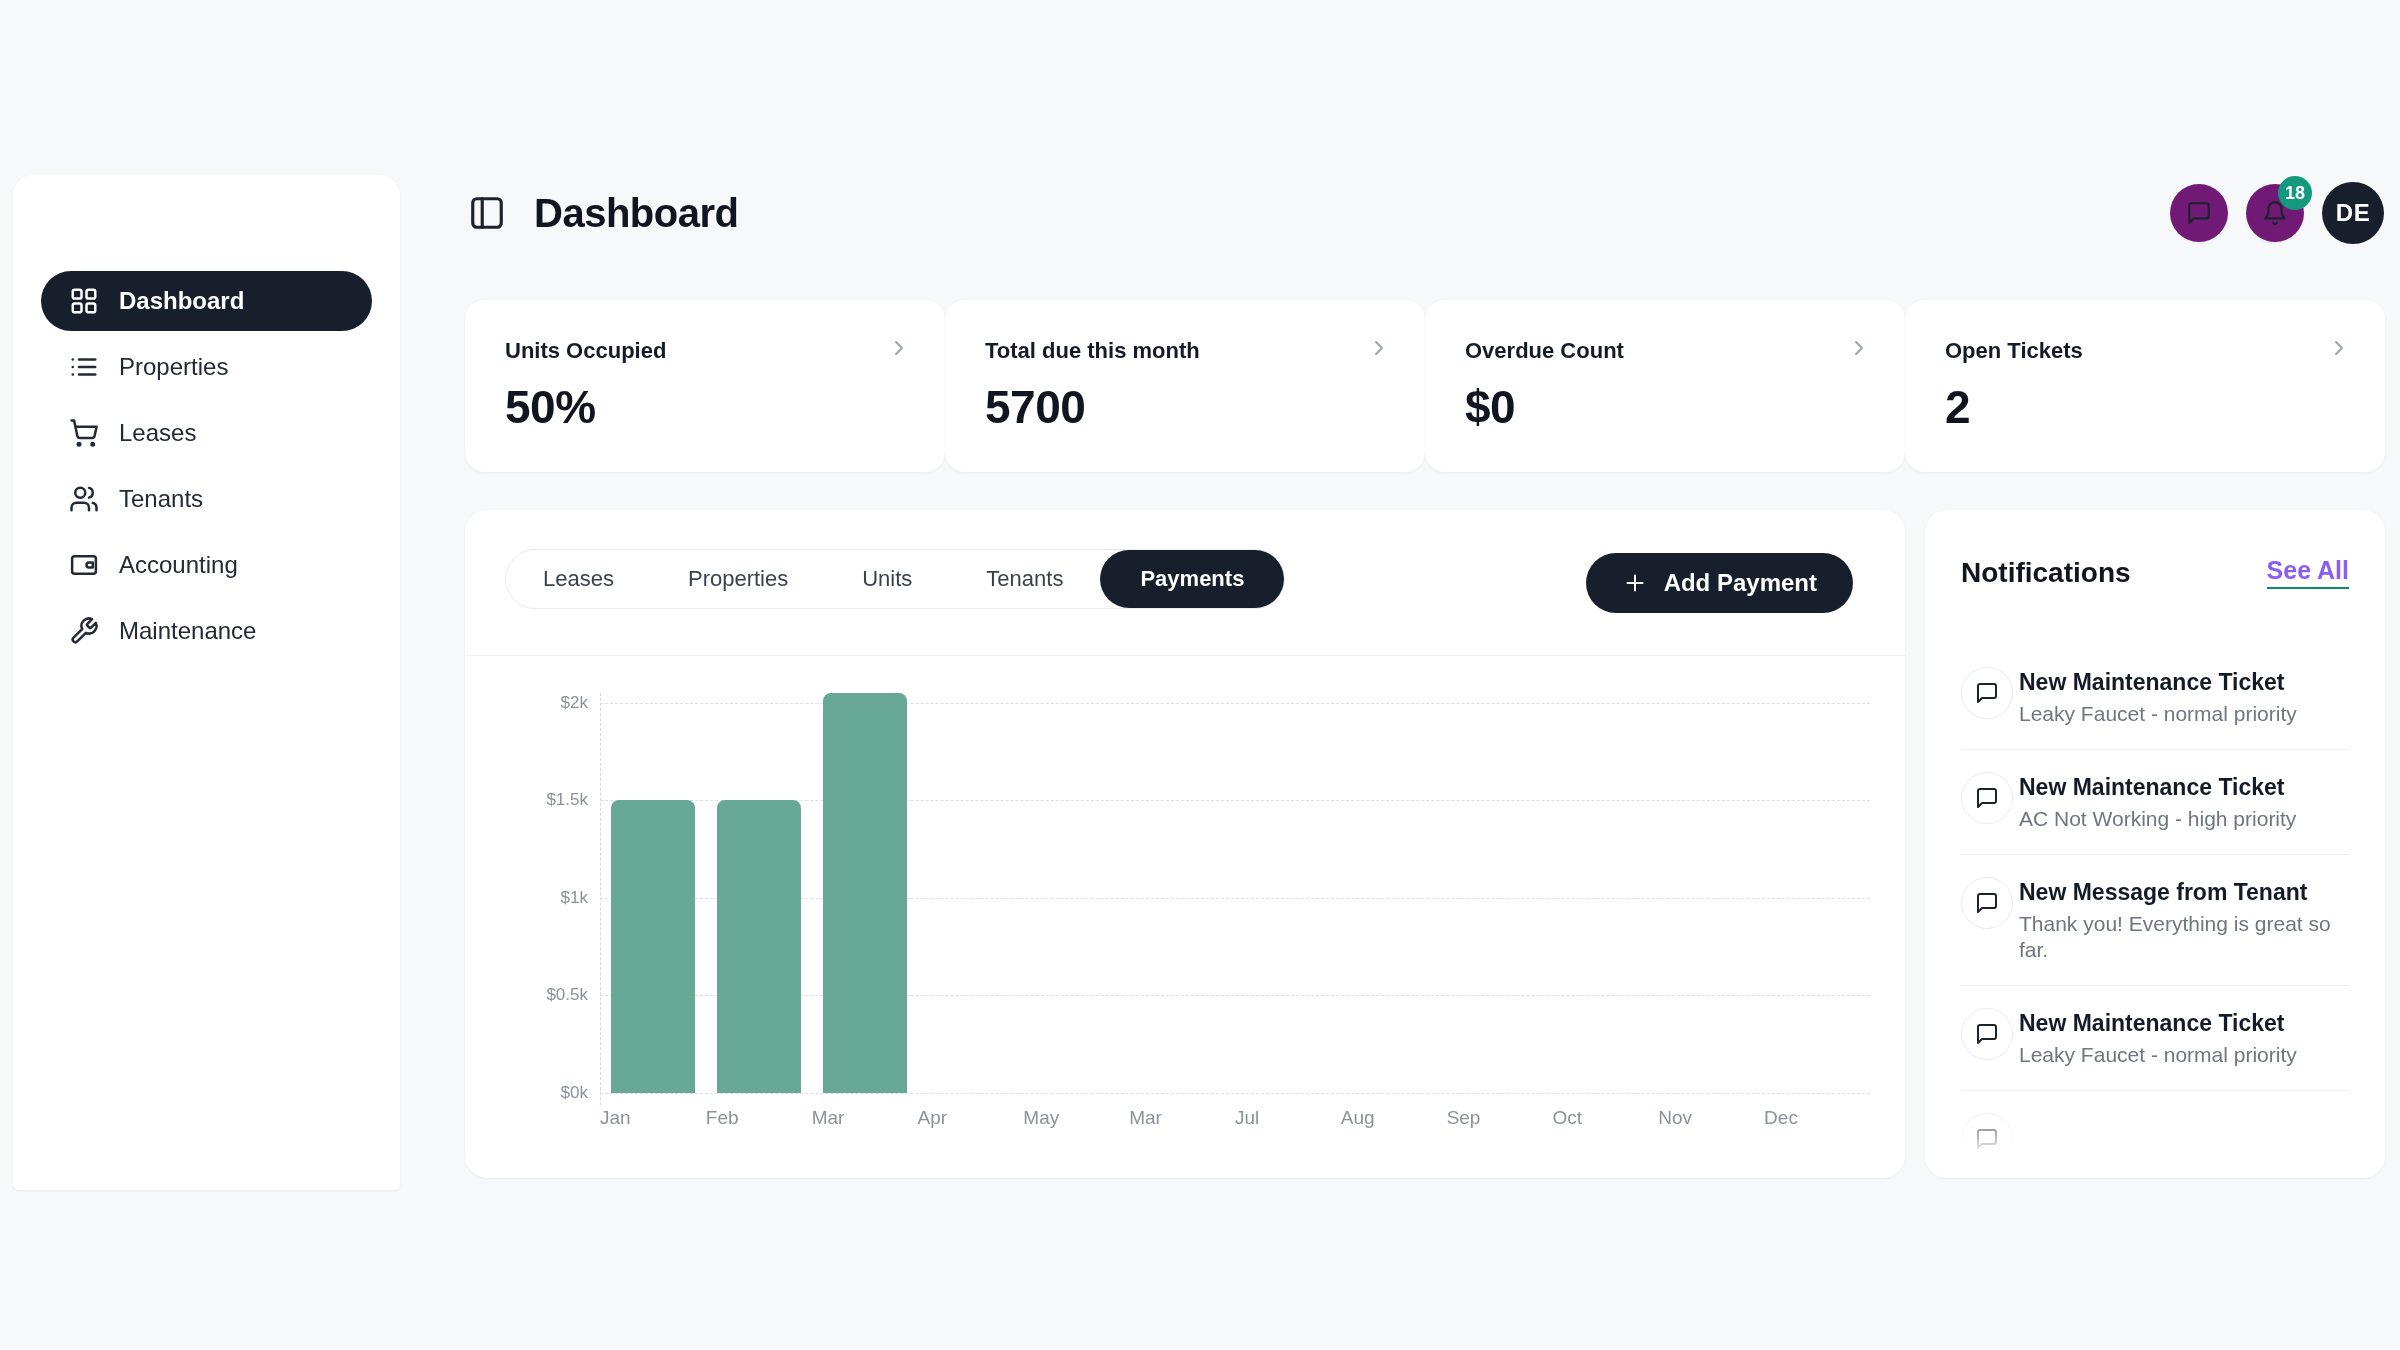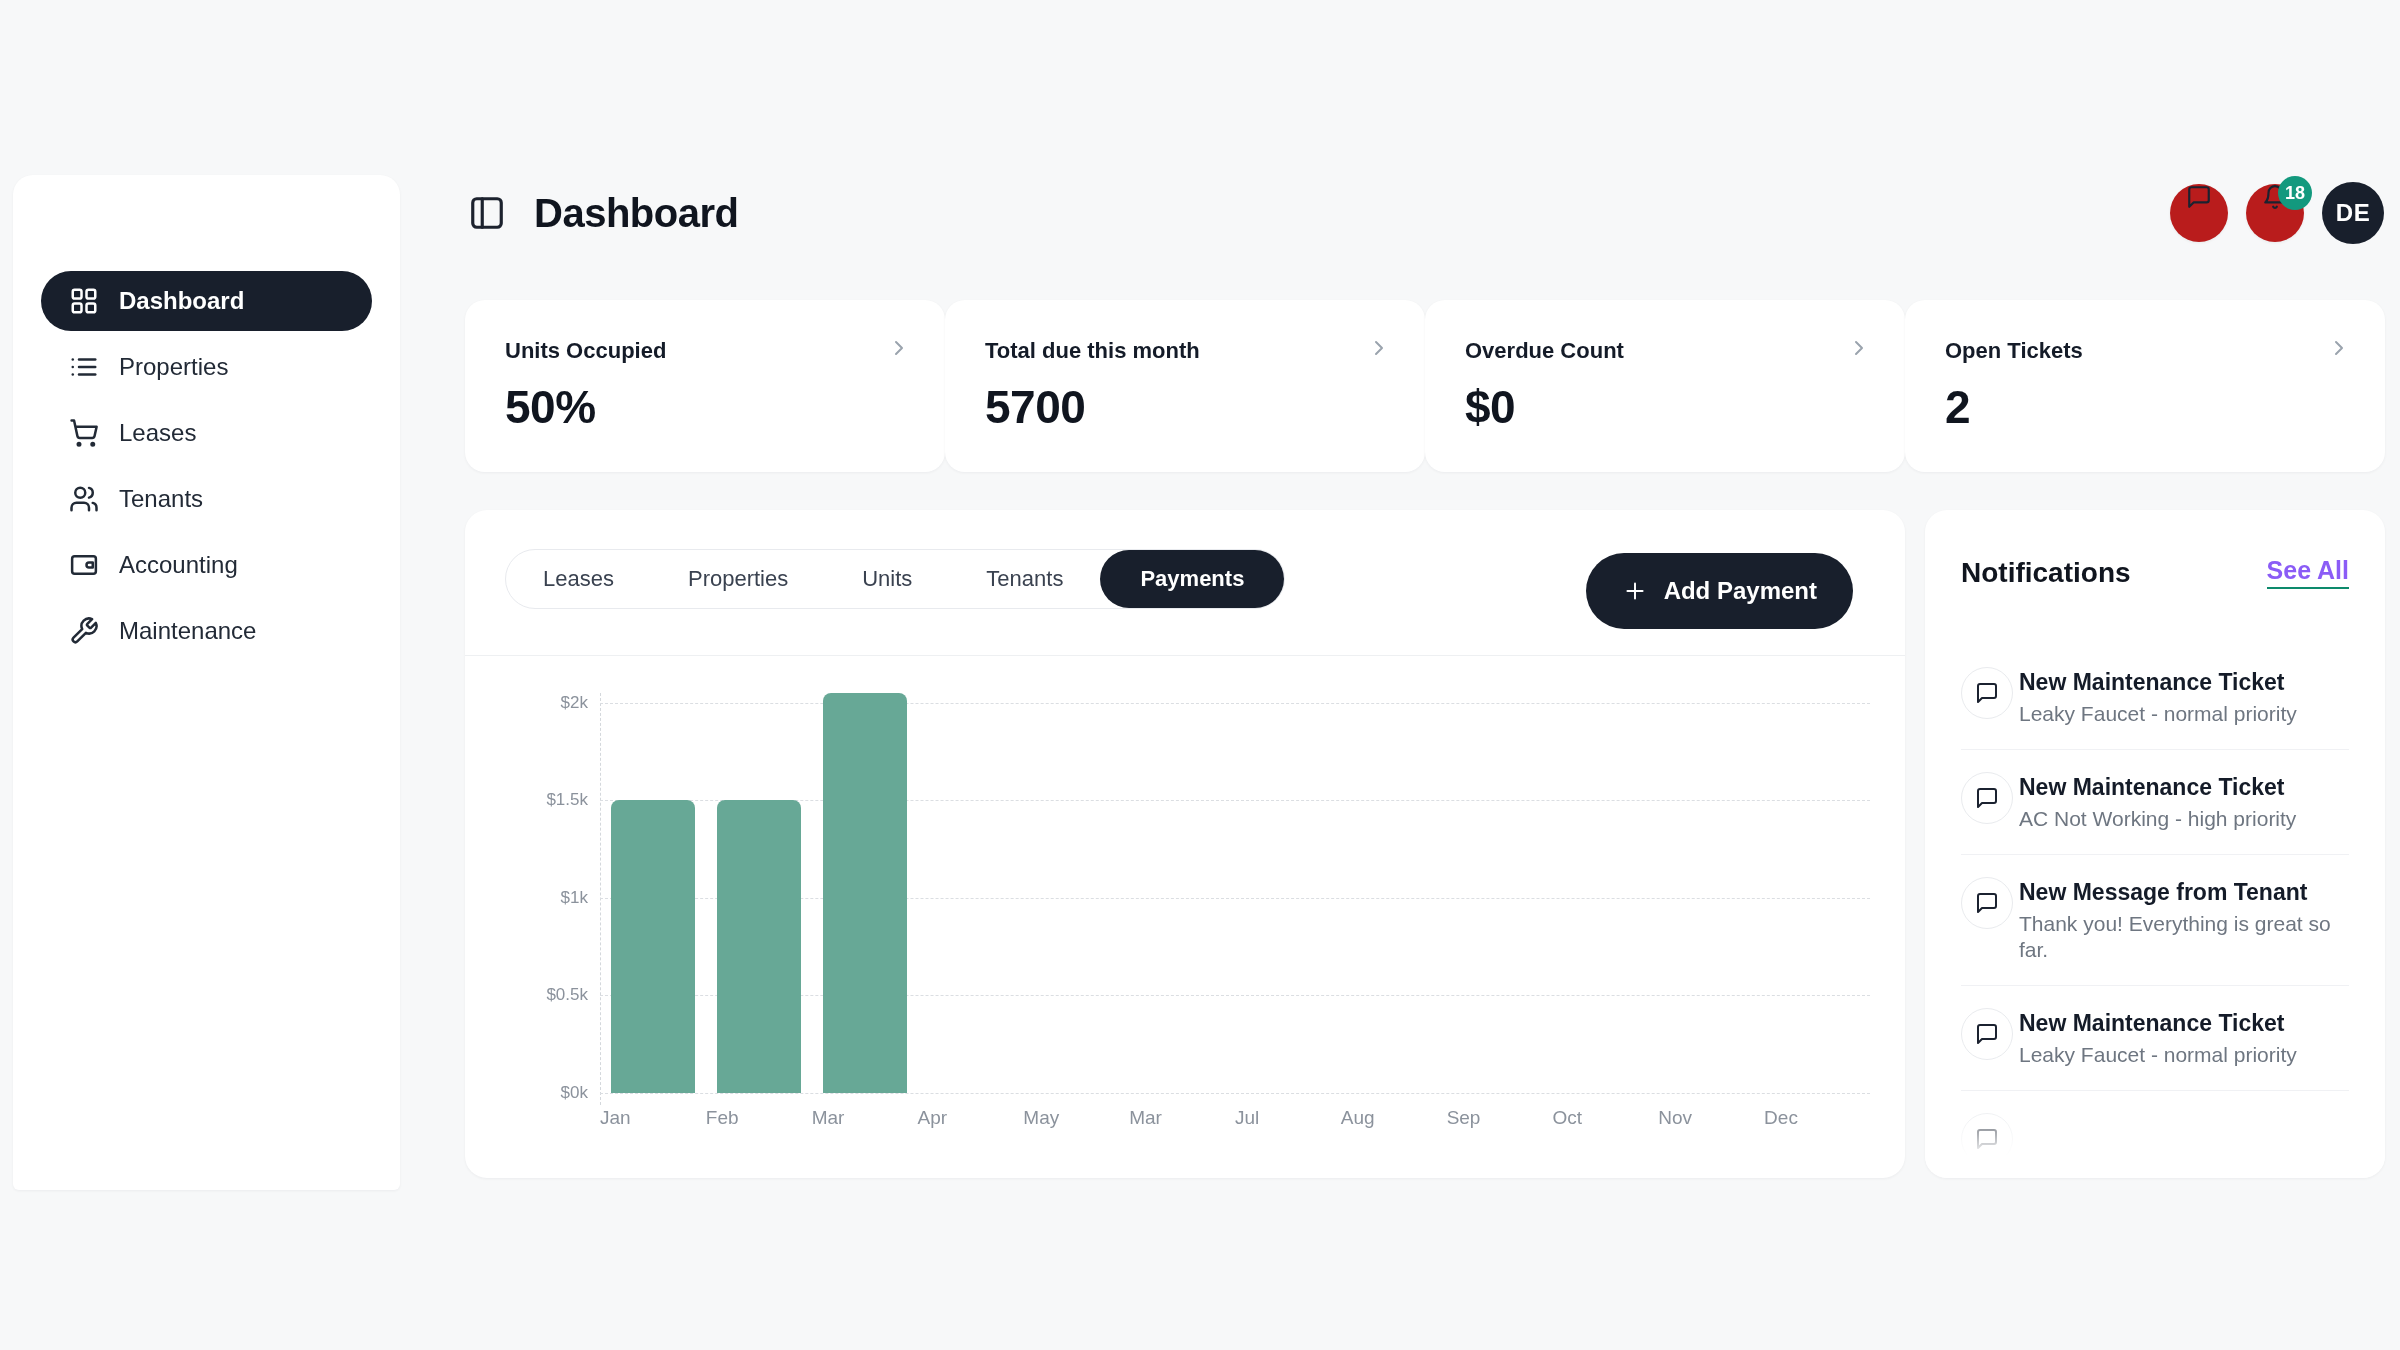--- a/index.html
+++ b/index.html
@@ -35,22 +35,22 @@
 
   
   .header {
     position: absolute; left: 468px; top: 182px; right: 16px; height: 62px;
     display: flex; align-items: center;
   }
   .toggle-btn { width: 38px; height: 38px; color: #1c222e; cursor: pointer; display:flex; align-items:center; justify-content:center; }
   .page-title { margin-left: 28px; font-size: 40px; font-weight: 700; letter-spacing: -0.5px; color: #10151f; }
   .header-right { margin-left: auto; display: flex; align-items: center; gap: 18px; }
   .icon-circle {
-    width: 58px; height: 58px; border-radius: 50%; background: #b91c1c;
-    display: flex; align-items: flex-start; justify-content: center;
+    width: 58px; height: 58px; border-radius: 50%; background: #701a75;
+    display: flex; align-items: center; justify-content: center;
     box-shadow: 0 1px 3px rgba(20,27,40,.06); cursor: pointer; position: relative;
     color: #1b2230;
   }
   .icon-circle svg { width: 26px; height: 26px; }
   .badge {
     position: absolute; top: -8px; right: -8px; min-width: 34px; height: 34px;
     border-radius: 17px; background: #13997e; color: #fff;
     font-size: 18px; font-weight: 700; display: flex; align-items: center; justify-content: center;
     padding: 0 6px;
   }
@@ -82,21 +82,21 @@
     position: absolute; left: 40px; top: 39px; height: 60px;
     display: inline-flex; align-items: center;
     border: 1px solid #e8eaee; border-radius: 999px; background: #fff;
   }
   .tab {
     height: 100%; display: flex; align-items: center; padding: 0 37px;
     font-size: 22px; font-weight: 500; color: #3a4250; cursor: pointer; border-radius: 999px;
   }
   .tab.active { background: #181f2c; color: #fff; font-weight: 700; padding: 0 40px; }
   .add-btn {
-    position: absolute; right: 52px; top: 43px; height: 76px;
+    position: absolute; right: 52px; top: 43px; height: 60px;
     display: inline-flex; align-items: center; gap: 16px; padding: 0 36px;
     background: #181f2c; color: #fff; border-radius: 999px; border: none;
     font-size: 24px; font-weight: 600; font-family: inherit; cursor: pointer;
   }
   .add-btn svg { width: 26px; height: 26px; }
   .main-divider { position: absolute; left: 0; right: 0; top: 145px; border-top: 1px solid #eef0f2; }
 
   
   .chart-wrap {
     position: absolute; left: 40px; right: 35px; top: 183px; height: 460px;

